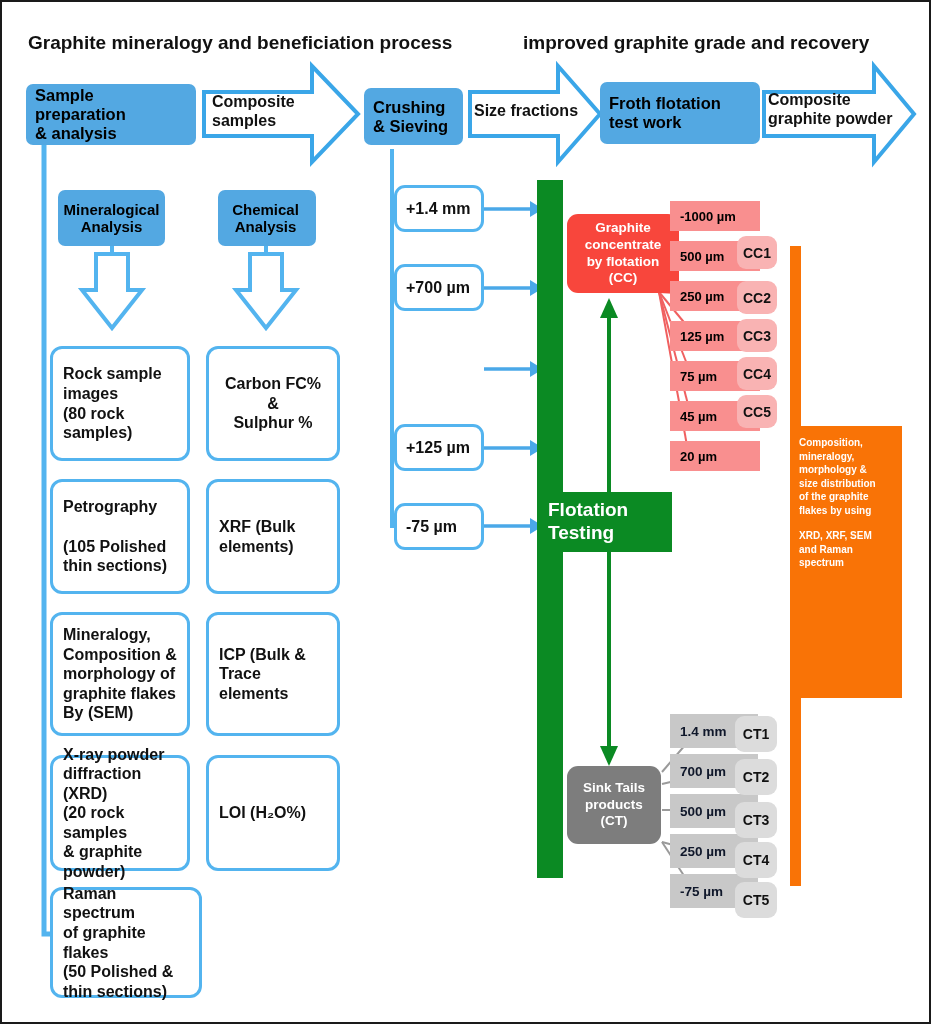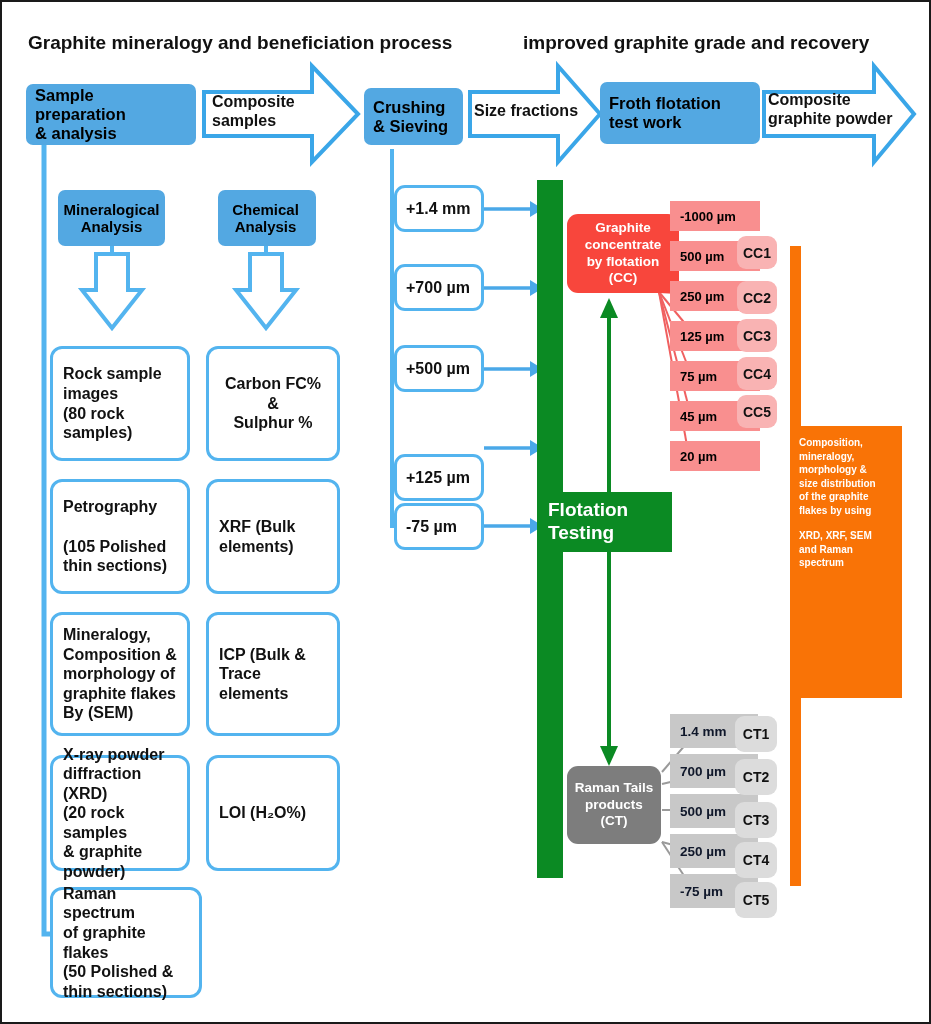--- a/index.html
+++ b/index.html
@@ -156,22 +156,21 @@
 &amp;
 Sulphur %</div>
   <div class="abs blue-out ws" style="left:204px;top:477px;width:134px;height:115px;">XRF (Bulk
 elements)</div>
   <div class="abs blue-out ws" style="left:204px;top:610px;width:134px;height:124px;">ICP (Bulk &amp;
 Trace elements</div>
   <div class="abs blue-out ws" style="left:204px;top:753px;width:134px;height:116px;">LOI (H₂O%)</div>
 
   <div class="abs sf-box" style="left:392px;top:183px;width:90px;height:47px;">+1.4 mm</div>
   <div class="abs sf-box" style="left:392px;top:262px;width:90px;height:47px;">+700 µm</div>
-  <div class="abs sf-box" style="left:392px;top:343px;width:90px;height:47px;">+500  µm</div>
-  <div class="abs sf-box" style="left:392px;top:422px;width:90px;height:47px;margin-top:30px;">+125 µm</div>
+  <div class="abs sf-box" style="left:392px;top:422px;width:90px;height:47px;">+125 µm</div>
   <div class="abs sf-box" style="left:392px;top:501px;width:90px;height:47px;">-75 µm</div>
 
   <div class="abs green-bar" style="left:535px;top:178px;width:26px;height:698px;"></div>
   <div class="abs green-lbl ws" style="left:535px;top:490px;width:135px;height:60px;">Flotation
 Testing</div>
 
   <div class="abs red-node ws" style="left:565px;top:212px;width:112px;height:79px;">Graphite
 concentrate
 by flotation
 (CC)</div>
@@ -183,21 +182,21 @@
   <div class="abs pink-bar" style="left:668px;top:359px;width:90px;height:30px;">75 µm</div>
   <div class="abs pink-bar" style="left:668px;top:399px;width:90px;height:30px;">45 µm</div>
   <div class="abs pink-bar" style="left:668px;top:439px;width:90px;height:30px;">20 µm</div>
 
   <div class="abs pink-pill" style="left:735px;top:234px;width:40px;height:33px;">CC1</div>
   <div class="abs pink-pill" style="left:735px;top:279px;width:40px;height:33px;">CC2</div>
   <div class="abs pink-pill" style="left:735px;top:317px;width:40px;height:33px;">CC3</div>
   <div class="abs pink-pill" style="left:735px;top:355px;width:40px;height:33px;">CC4</div>
   <div class="abs pink-pill" style="left:735px;top:393px;width:40px;height:33px;">CC5</div>
 
-  <div class="abs grey-node ws" style="left:565px;top:764px;width:94px;height:78px;">Raman Tails
+  <div class="abs grey-node ws" style="left:565px;top:764px;width:94px;height:78px;">Sink Tails
 products
 (CT)</div>
 
   <div class="abs grey-bar" style="left:668px;top:712px;width:88px;height:34px;">1.4 mm</div>
   <div class="abs grey-bar" style="left:668px;top:752px;width:88px;height:34px;">700 µm</div>
   <div class="abs grey-bar" style="left:668px;top:792px;width:88px;height:34px;">500 µm</div>
   <div class="abs grey-bar" style="left:668px;top:832px;width:88px;height:34px;">250 µm</div>
   <div class="abs grey-bar" style="left:668px;top:872px;width:88px;height:34px;">-75 µm</div>
 
   <div class="abs grey-pill" style="left:733px;top:714px;width:42px;height:36px;">CT1</div>

